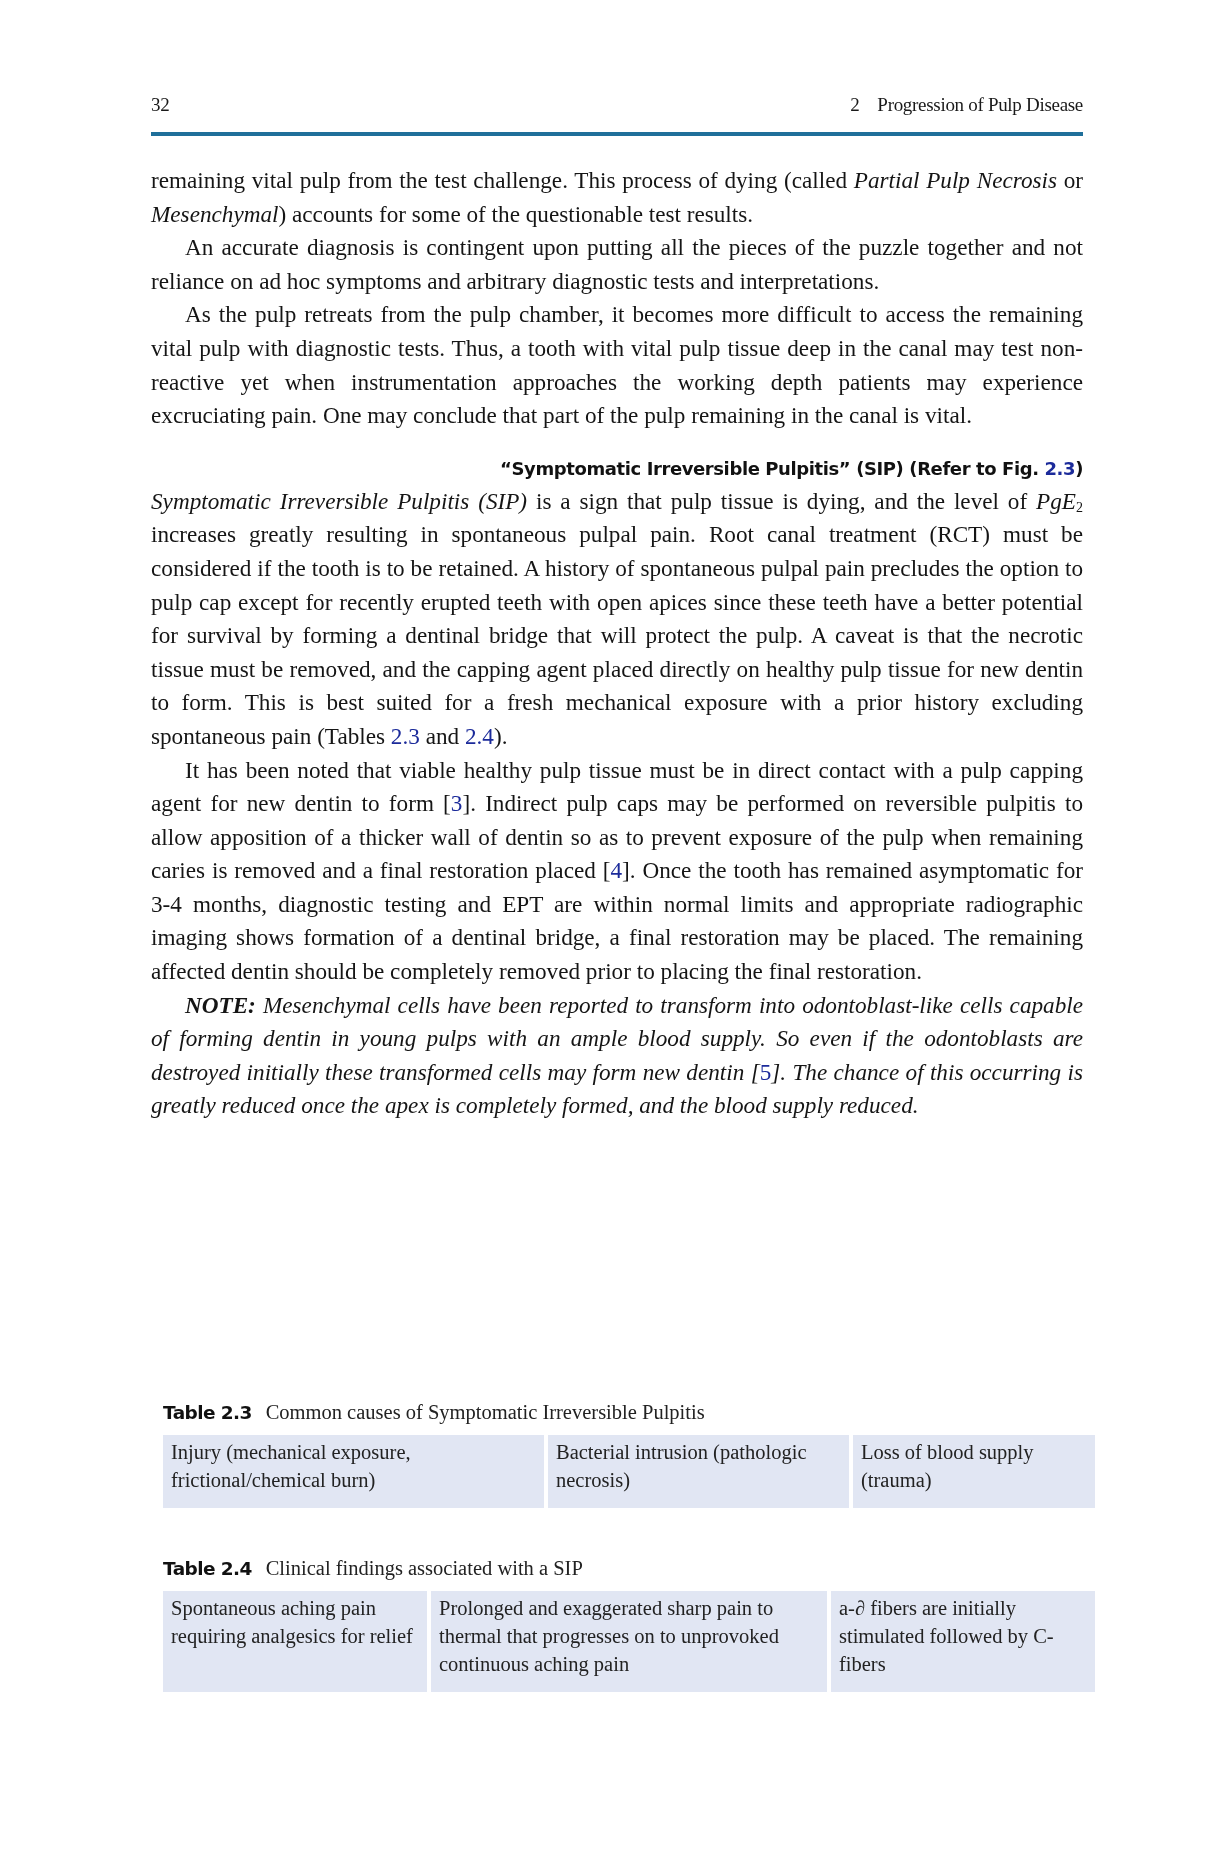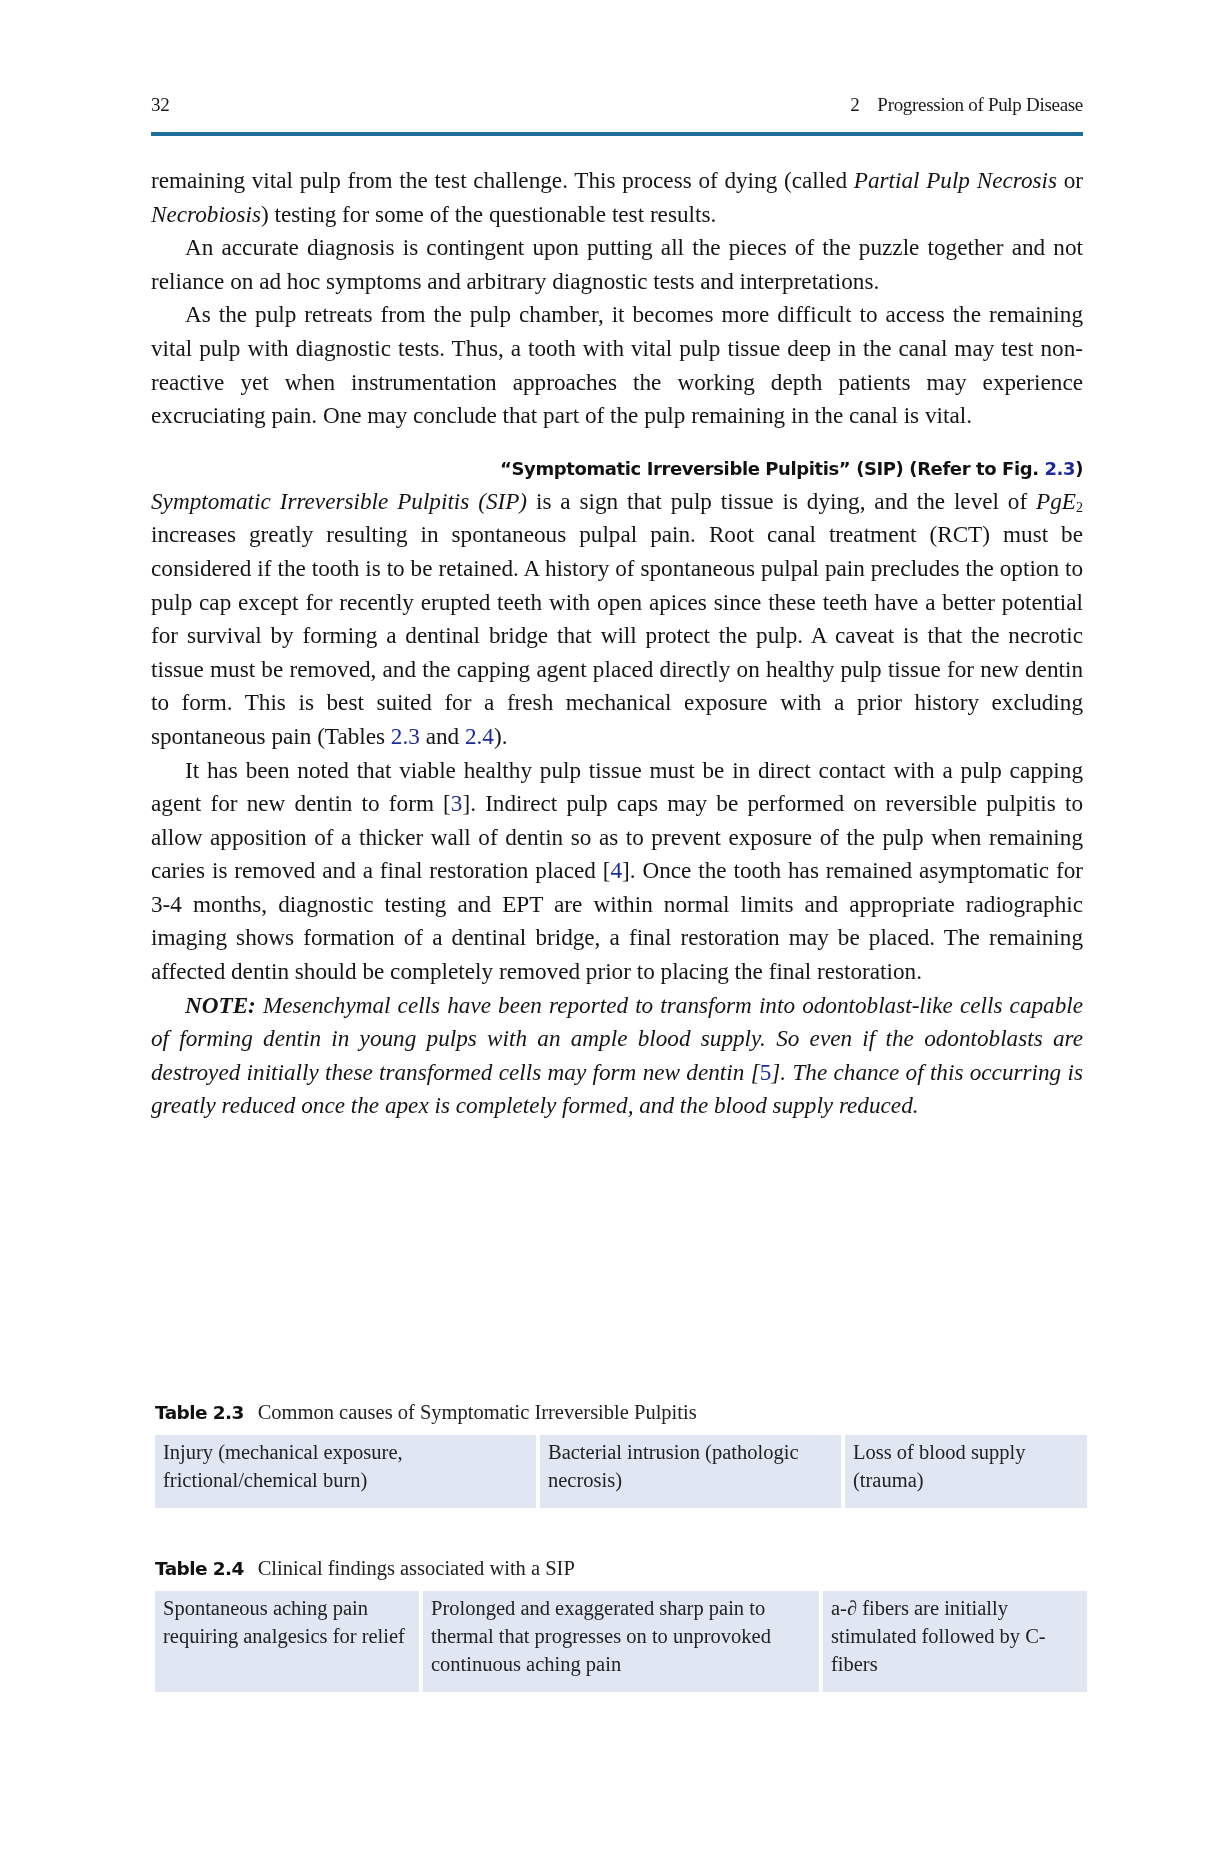--- a/index.html
+++ b/index.html
@@ -15,39 +15,39 @@
       font-family: "Liberation Serif", serif; font-size: 23.2px; line-height: 33.6px; text-align: justify; color: #151515; }
     .body p { margin: 0; }
     .body p.indent { text-indent: 34px; }
     .heading { font-family: "DejaVu Sans", sans-serif; font-weight: bold; font-size: 18px; line-height: 32px;
       margin-top: 20px; color: #111; letter-spacing: -0.4px; text-align: right; }
     .link { color: #1b2a9a; }
     .it { font-style: italic; }
     .bi { font-style: italic; font-weight: bold; }
     .note { font-style: italic; }
     sub { font-size: 14px; line-height: 0; vertical-align: -3px; font-style: normal; }
-    .tables { position: absolute; left: 4px; width: 932px; }
+    .tables { position: absolute; left: 12px; width: 932px; }
     .tcap { font-family: "Liberation Serif", serif; font-size: 20.5px; line-height: 28px; color: #222; }
     .tcap .lbl { font-family: "DejaVu Sans", sans-serif; font-weight: bold; font-size: 18.5px; letter-spacing: -0.6px; margin-right: 14px; color: #111; }
     table { border-collapse: separate; border-spacing: 4px 0; margin-left: -4px; width: 940px; margin-top: 8px; }
     td { background: #e1e6f3; vertical-align: top; font-family: "Liberation Serif", serif; font-size: 20.5px;
       line-height: 28px; color: #222; padding: 3px 8px 14px 8px; text-align: left; }
   </style>
 </head>
 <body>
 
 <div class="page">
   <div class="running-head">
     <span class="pn">32</span>
     <span class="ch"><span class="num">2</span><span>Progression of Pulp Disease</span></span>
   </div>
   <div class="rule"></div>
 
   <div class="body">
-    <p><span>remaining vital pulp from the test challenge. This process of dying (called </span><span class="it">Partial Pulp Necrosis</span><span> or </span><span class="it">Necrobiosis</span><span>) testing for some of the questionable test results.</span></p>
+    <p><span>remaining vital pulp from the test challenge. This process of dying (called </span><span class="it">Partial Pulp Necrosis</span><span> or </span><span class="it">Mesenchymal</span><span>) accounts for some of the questionable test results.</span></p>
     <p class="indent">An accurate diagnosis is contingent upon putting all the pieces of the puzzle together and not reliance on ad hoc symptoms and arbitrary diagnostic tests and interpretations.</p>
     <p class="indent">As the pulp retreats from the pulp chamber, it becomes more difficult to access the remaining vital pulp with diagnostic tests. Thus, a tooth with vital pulp tissue deep in the canal may test non-reactive yet when instrumentation approaches the working depth patients may experience excruciating pain. One may conclude that part of the pulp remaining in the canal is vital.</p>
 
     <div class="heading"><span>“Symptomatic Irreversible Pulpitis” (SIP) (Refer to Fig. </span><span class="link">2.3</span><span>)</span></div>
 
     <p><span class="it">Symptomatic Irreversible Pulpitis (SIP)</span><span> is a sign that pulp tissue is dying, and the level of </span><span class="it">PgE</span><sub>2</sub><span> increases greatly resulting in spontaneous pulpal pain. Root canal treatment (RCT) must be considered if the tooth is to be retained. A history of spontaneous pulpal pain precludes the option to pulp cap except for recently erupted teeth with open apices since these teeth have a better potential for survival by forming a dentinal bridge that will protect the pulp. A caveat is that the necrotic tissue must be removed, and the capping agent placed directly on healthy pulp tissue for new dentin to form. This is best suited for a fresh mechanical exposure with a prior history excluding spontaneous pain (Tables </span><span class="link">2.3</span><span> and </span><span class="link">2.4</span><span>).</span></p>
 
     <p class="indent"><span>It has been noted that viable healthy pulp tissue must be in direct contact with a pulp capping agent for new dentin to form [</span><span class="link">3</span><span>]. Indirect pulp caps may be performed on reversible pulpitis to allow apposition of a thicker wall of dentin so as to prevent exposure of the pulp when remaining caries is removed and a final restoration placed [</span><span class="link">4</span><span>]. Once the tooth has remained asymptomatic for 3-4 months, diagnostic testing and EPT are within normal limits and appropriate radiographic imaging shows formation of a dentinal bridge, a final restoration may be placed. The remaining affected dentin should be completely removed prior to placing the final restoration.</span></p>
 
     <p class="indent note"><span class="bi">NOTE:</span><span> Mesenchymal cells have been reported to transform into odontoblast-like cells capable of forming dentin in young pulps with an ample blood supply. So even if the odontoblasts are destroyed initially these transformed cells may form new dentin [</span><span class="link" style="font-style:normal">5</span><span>]. The chance of this occurring is greatly reduced once the apex is completely formed, and the blood supply reduced.</span></p>

